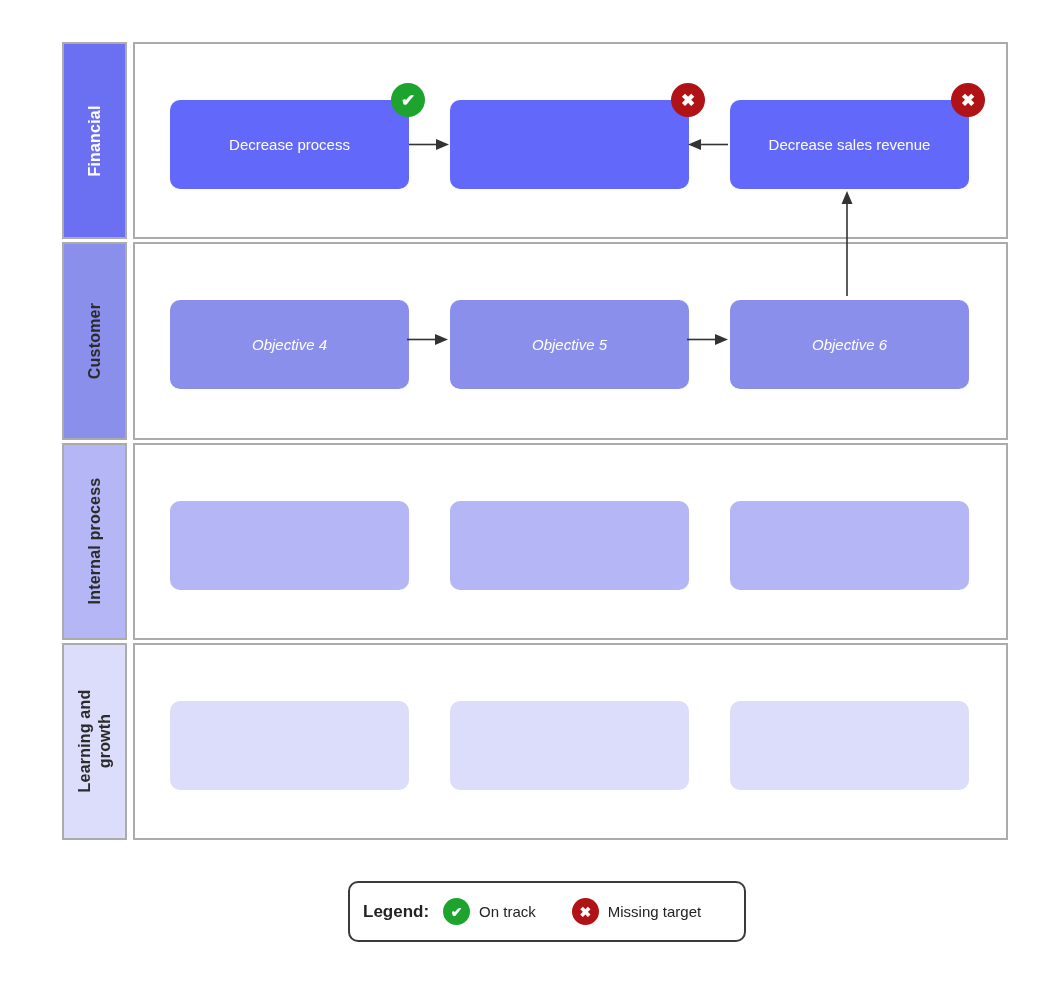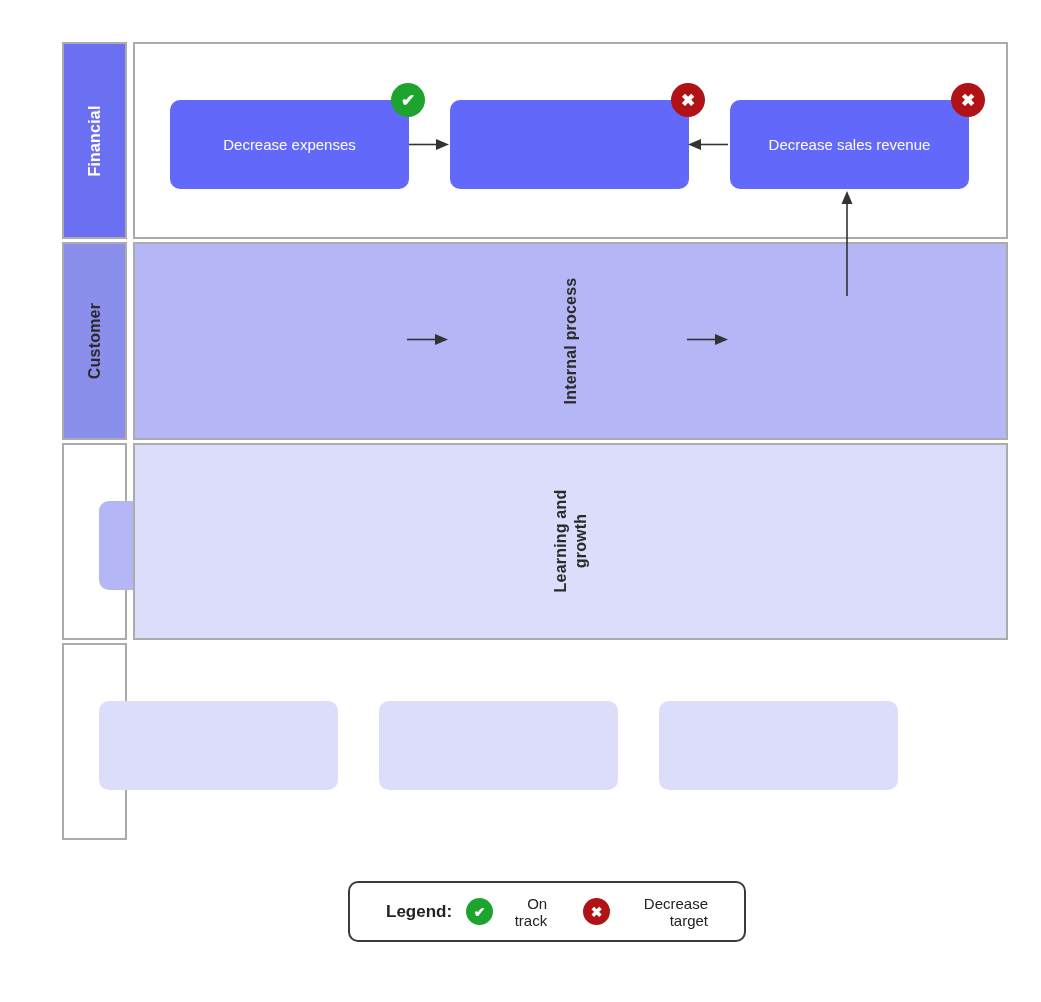--- a/index.html
+++ b/index.html
@@ -73,61 +73,72 @@
   
   .arrows{position:absolute;left:0;top:0;pointer-events:none;}
 
   
   .legend{
     position:absolute;left:348px;top:881px;
     width:398px;height:61px;
     border:2px solid #3A3A3A;border-radius:10px;
     box-sizing:border-box;
     display:flex;align-items:center;
-    padding-left:36px;
+    padding-left:13px;
     background:#ffffff;
   }
   .legend-title{font-weight:bold;font-size:17px;color:#222222;margin-right:14px;}
   .legend-item{display:flex;align-items:center;margin-right:36px;}
   .legend-badge{
     width:27px;height:27px;border-radius:50%;
     display:flex;align-items:center;justify-content:center;
     color:#ffffff;font-size:14px;font-weight:bold;margin-right:9px;
     flex:0 0 auto;line-height:1;
   }
   .legend-badge.on-track{background:#1CA42E;}
   .legend-badge.missing-target{background:#B01215;}
-  .legend-item-label{font-size:15px;color:#222222;text-align:right;}
+  .legend-item-label{font-size:15px;color:#222222;}
 </style>
 </head>
 <body>
 
 <div class="canvas">
 
   <div class="scorecard">
 
     <div class="band tier0">
       <div class="band-label">Financial</div>
     </div>
     <div class="row-content">
       <div class="obj-box t0 pos0">
-        <span>Decrease expenses</span>
+        <span>Decrease process</span>
         <span class="badge on-track">✔</span>
       </div>
       <div class="obj-box t0 pos1">
         <span class="badge missing-target">✖</span>
       </div>
       <div class="obj-box t0 pos2">
         <span>Decrease sales revenue</span>
         <span class="badge missing-target">✖</span>
       </div>
     </div>
 
     <div class="band tier1">
       <div class="band-label">Customer</div>
+    </div>
+    <div class="row-content">
+      <div class="obj-box t1 pos0">
+        <span>Objective 4</span>
+      </div>
+      <div class="obj-box t1 pos1">
+        <span>Objective 5</span>
+      </div>
+      <div class="obj-box t1 pos2">
+        <span>Objective 6</span>
+      </div>
     </div>
 
     <div class="band tier2">
       <div class="band-label">Internal process</div>
     </div>
     <div class="row-content">
       <div class="obj-box t2 pos0"></div>
       <div class="obj-box t2 pos1"></div>
       <div class="obj-box t2 pos2"></div>
     </div>
@@ -162,17 +173,17 @@
   </svg>
 
   <div class="legend">
     <span class="legend-title">Legend:</span>
     <span class="legend-item">
       <span class="legend-badge on-track">✔</span>
       <span class="legend-item-label">On track</span>
     </span>
     <span class="legend-item">
       <span class="legend-badge missing-target">✖</span>
-      <span class="legend-item-label">Decrease target</span>
+      <span class="legend-item-label">Missing target</span>
     </span>
   </div>
 
 </div>
 
 </body></html>

